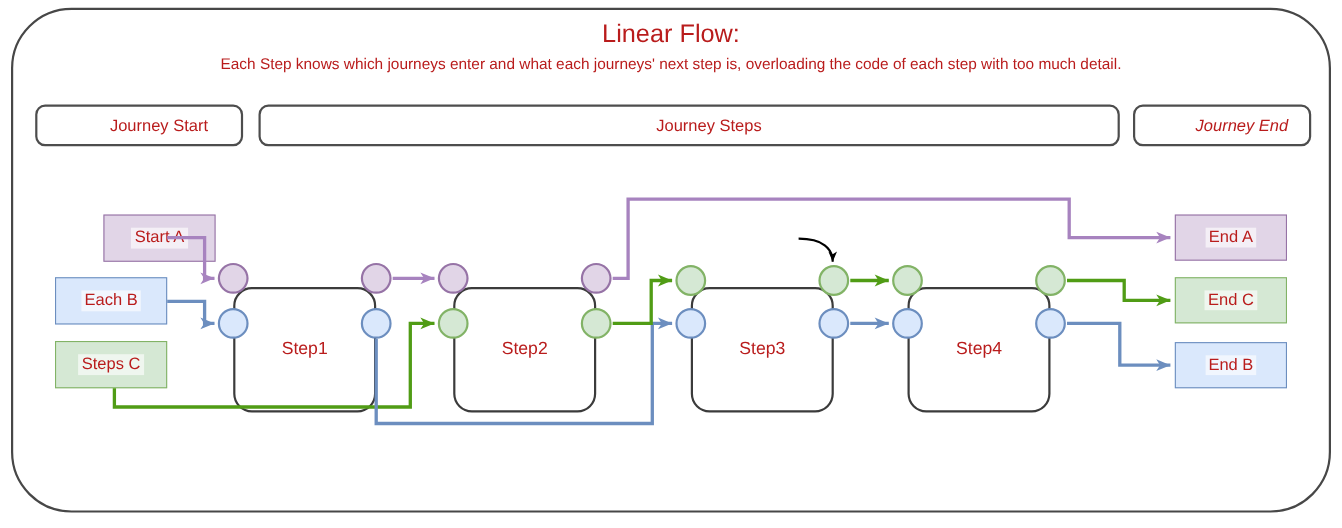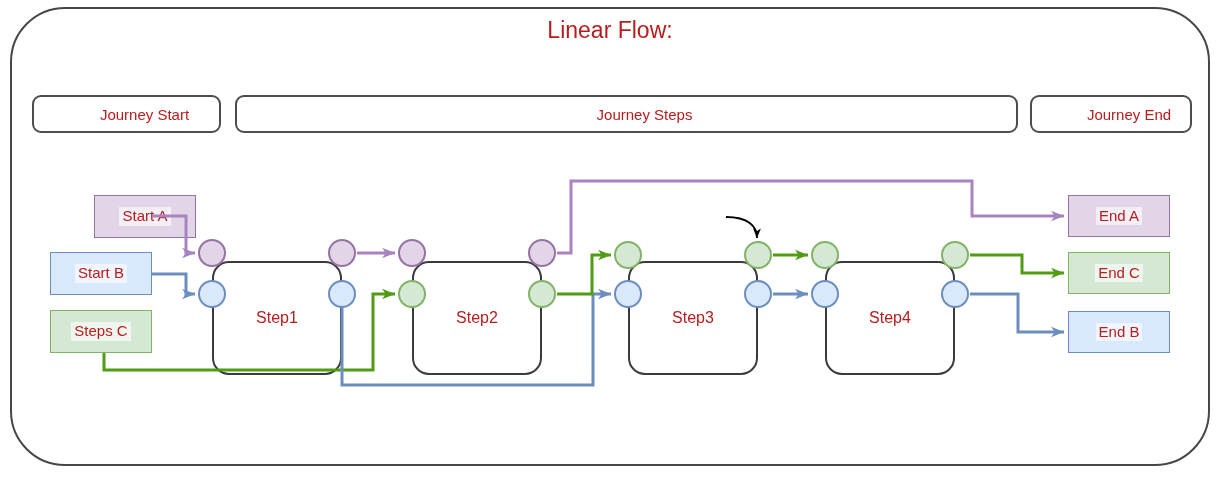--- a/index.html
+++ b/index.html
@@ -46,31 +46,32 @@
   .c-blue   { background:var(--blue-fill);   border-color:var(--blue-stroke); }
   .c-green  { background:var(--green-fill);  border-color:var(--green-stroke);text-align:center; }
   svg.wires { position:absolute; left:0; top:0; width:1220px; height:480px; pointer-events:none; }
 </style>
 </head>
 <body>
 
 <div class="canvas">
   <div class="frame"></div>
   <div class="title">Linear Flow:</div>
+  <div class="subtitle">Each Step knows which journeys enter and what each journeys' next step is, overloading the code of each step with too much detail.</div>
   <div id="lanes">
       <div class="lane" style="left: 32px; top: 95px; width: 189px; height: 38px;">Journey Start</div>
       <div class="lane" style="left: 235px; top: 95px; width: 783px; height: 38px;">Journey Steps</div>
-      <div class="lane" style="left: 1030px; top: 95px; width: 162px; height: 38px;">Journey End</div>
+      <div class="lane" style="left: 1030px; top: 95px; width: 162px; height: 38px; font-style: italic;">Journey End</div>
     </div>
   <div id="nodes">
       <div class="node c-purple" style="left: 50px; top: 195px; width: 102px; height: 43px; margin-left: 44px;">
         <span class="lbl">Start A</span>
       </div>
       <div class="node c-blue" style="left: 50px; top: 252px; width: 102px; height: 43px;">
-        <span class="lbl">Start B</span>
+        <span class="lbl">Each B</span>
       </div>
       <div class="node c-green" style="left: 50px; top: 310px; width: 102px; height: 43px;">
         <span class="lbl">Steps C</span>
       </div>
       <div class="node c-purple" style="left: 1068px; top: 195px; width: 102px; height: 42px;">
         <span class="lbl">End A</span>
       </div>
       <div class="node c-green" style="left: 1068px; top: 252px; width: 102px; height: 42px;">
         <span class="lbl">End C</span>
       </div>

